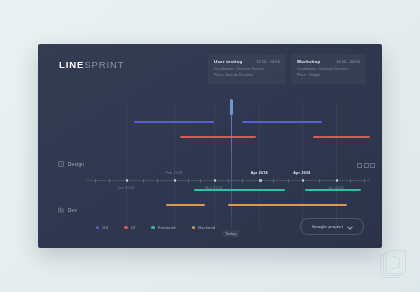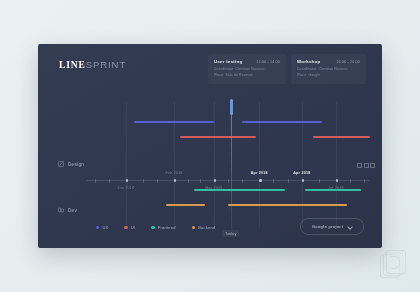--- a/index.html
+++ b/index.html
@@ -23,21 +23,21 @@
   #dash{
     position:absolute;left:38px;top:44px;width:344px;height:204px;
     background:linear-gradient(150deg,#343c52 0%,#303850 45%,#2c3349 100%);
     border-radius:2px;
     box-shadow:0 8px 22px rgba(40,50,70,.22);
     overflow:hidden;
   }
 
   
   .logo{position:absolute;left:21px;top:15px;font-size:9.5px;letter-spacing:.9px;font-weight:bold;}
-  .logo .a{color:#ffffff;font-family:Liberation Serif, serif;}
+  .logo .a{color:#ffffff;}
   .logo .b{color:#8c93a8;font-weight:normal;}
 
   
   .card{position:absolute;top:10px;background:rgba(58,66,88,.72);border-radius:2px;padding:5px 6px 6px 6px;box-sizing:border-box;}
   #card1{left:170px;width:78px;height:30px;}
   #card2{left:253px;width:75px;height:30px;}
   .card-top{display:flex;justify-content:space-between;align-items:baseline;}
   .card-title{font-size:4.4px;font-weight:bold;color:#e8ebf2;letter-spacing:.25px;}
   .card-time{font-size:3.6px;color:#9aa2b8;letter-spacing:.2px;}
   .card-line{font-size:3.4px;color:#848ca3;margin-top:2.6px;letter-spacing:.15px;line-height:1.45;}

